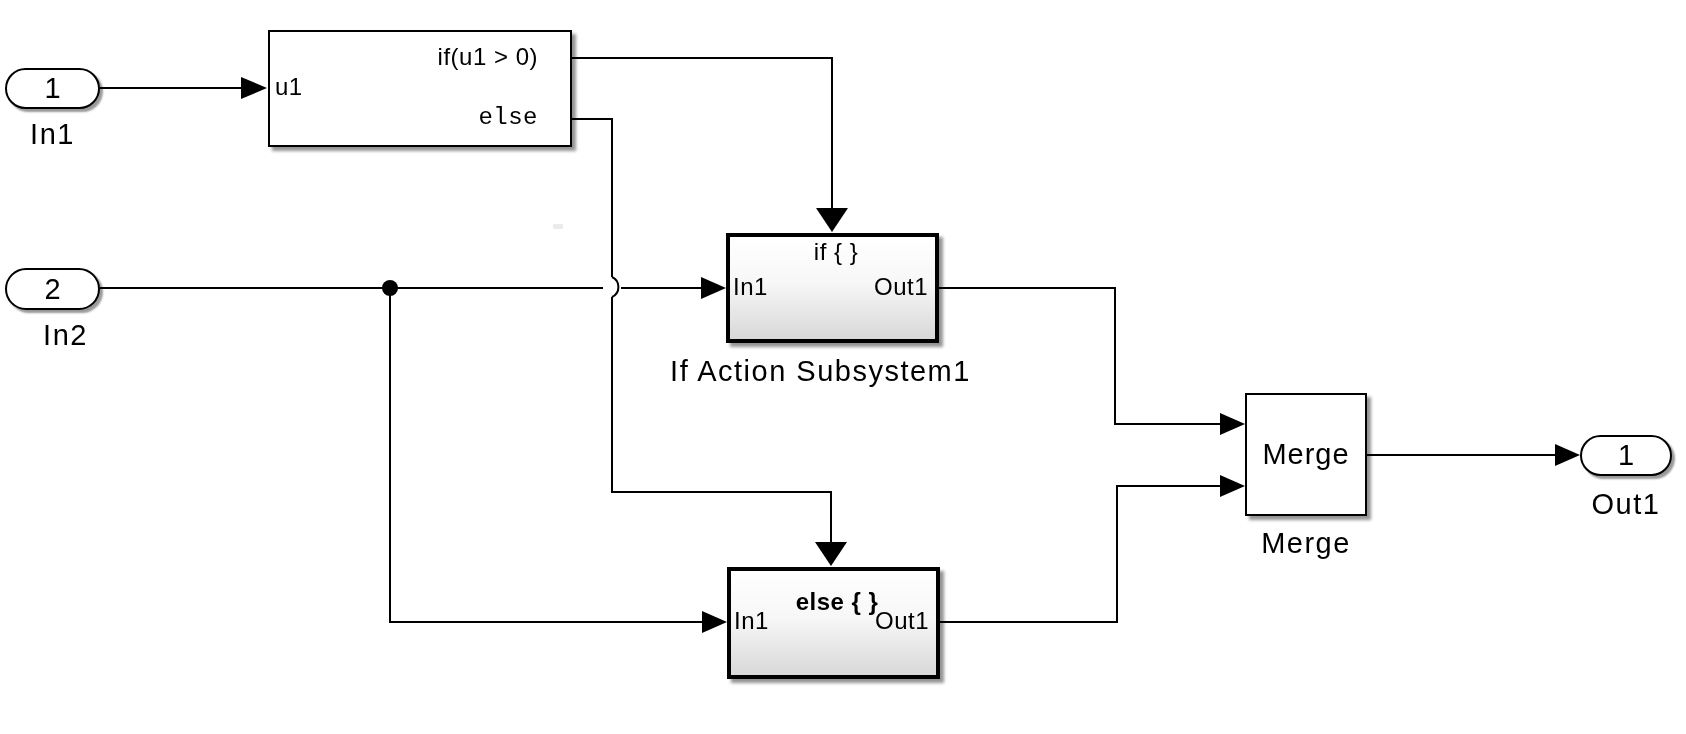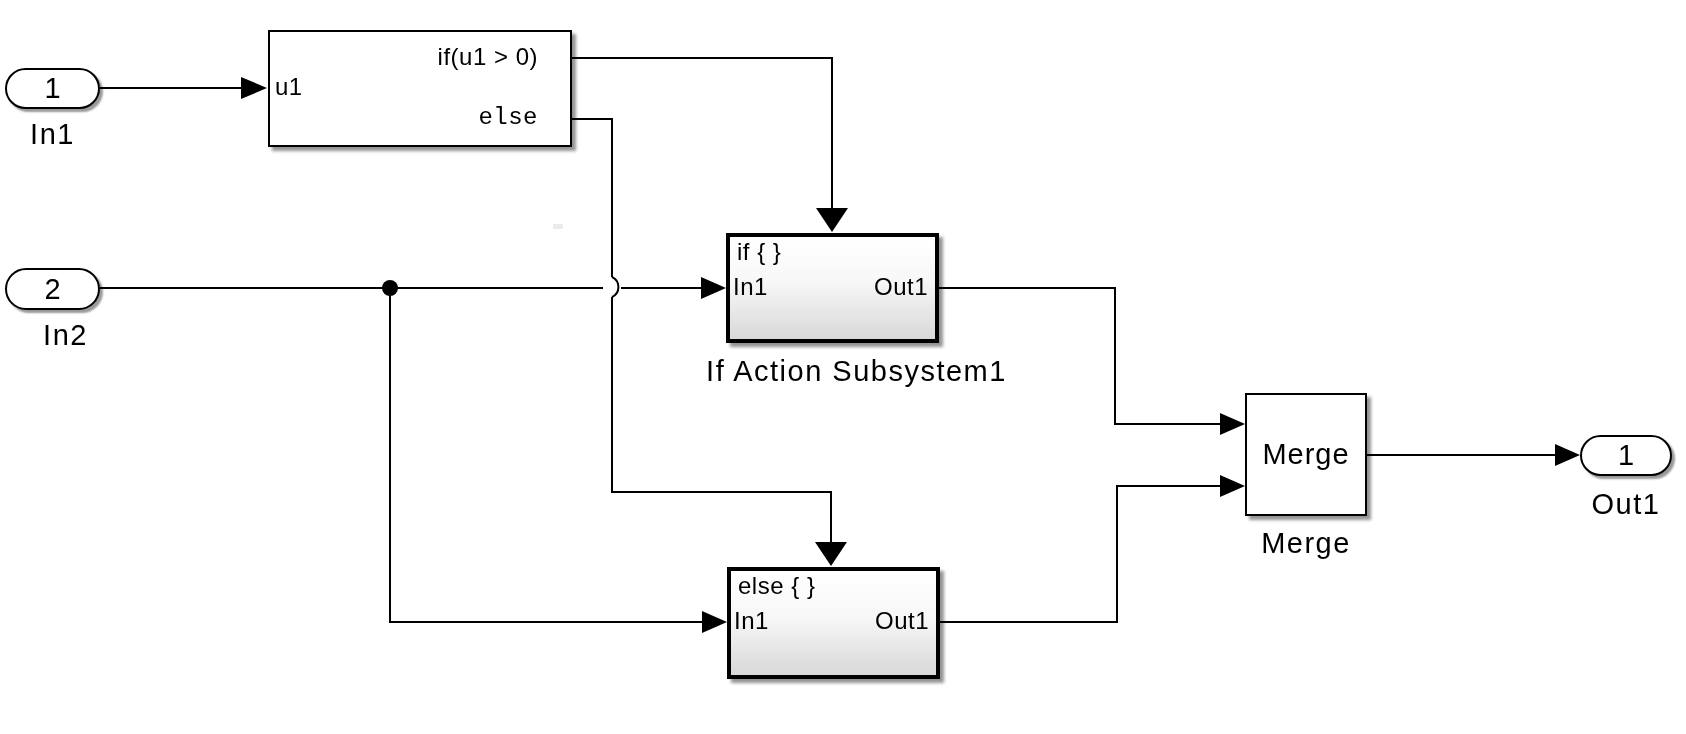--- a/index.html
+++ b/index.html
@@ -43,21 +43,21 @@
   }
   .ptxt {
     position: absolute;
     font-size: 24px;
     line-height: 30px;
     letter-spacing: 0.5px;
     white-space: nowrap;
   }
   .tag {
     left: 0; right: 0;
-    text-align: left;
+    text-align: center;
     padding-left: 7px;
   }
   .lbl {
     position: absolute;
     font-size: 29px;
     line-height: 31px;
     letter-spacing: 1.5px;
     text-align: center;
     white-space: nowrap;
   }
@@ -158,24 +158,24 @@
     <span class="ptxt" style="left:5px; top:40px;">u1</span>
     <span class="ptxt" style="right:32px; top:10px;">if(u1 &gt; 0)</span>
     <span class="ptxt" style="right:32px; top:71px;font-family:Liberation Mono, monospace;">else</span>
   </div>
 
   <div class="blk subsys" style="left:726px; top:233px; width:213px; height:110px;">
     <span class="ptxt tag" style="top:0px;">if { }</span>
     <span class="ptxt" style="left:3px; top:35px;">In1</span>
     <span class="ptxt" style="right:7px; top:35px;">Out1</span>
   </div>
-  <div class="lbl" style="left:650px; top:356px; width:413px;text-align:center;">If Action Subsystem1</div>
+  <div class="lbl" style="left:614px; top:356px; width:413px;text-align:center;">If Action Subsystem1</div>
 
   <div class="blk subsys" style="left:727px; top:567px; width:213px; height:112px;">
-    <span class="ptxt tag" style="top:0px;">else { }</span>
+    <span class="ptxt tag" style="top:16px;font-weight:bold;">else { }</span>
     <span class="ptxt" style="left:3px; top:35px;">In1</span>
     <span class="ptxt" style="right:7px; top:35px;">Out1</span>
   </div>
 
   <div class="blk" style="left:1245px; top:393px; width:122px; height:123px;">
     <span class="merge-inner">Merge</span>
   </div>
   <div class="lbl" style="left:1245px; top:528px; width:122px;">Merge</div>
 
   <div class="oval" style="left:1580px; top:435px; width:92px; height:41px;">

